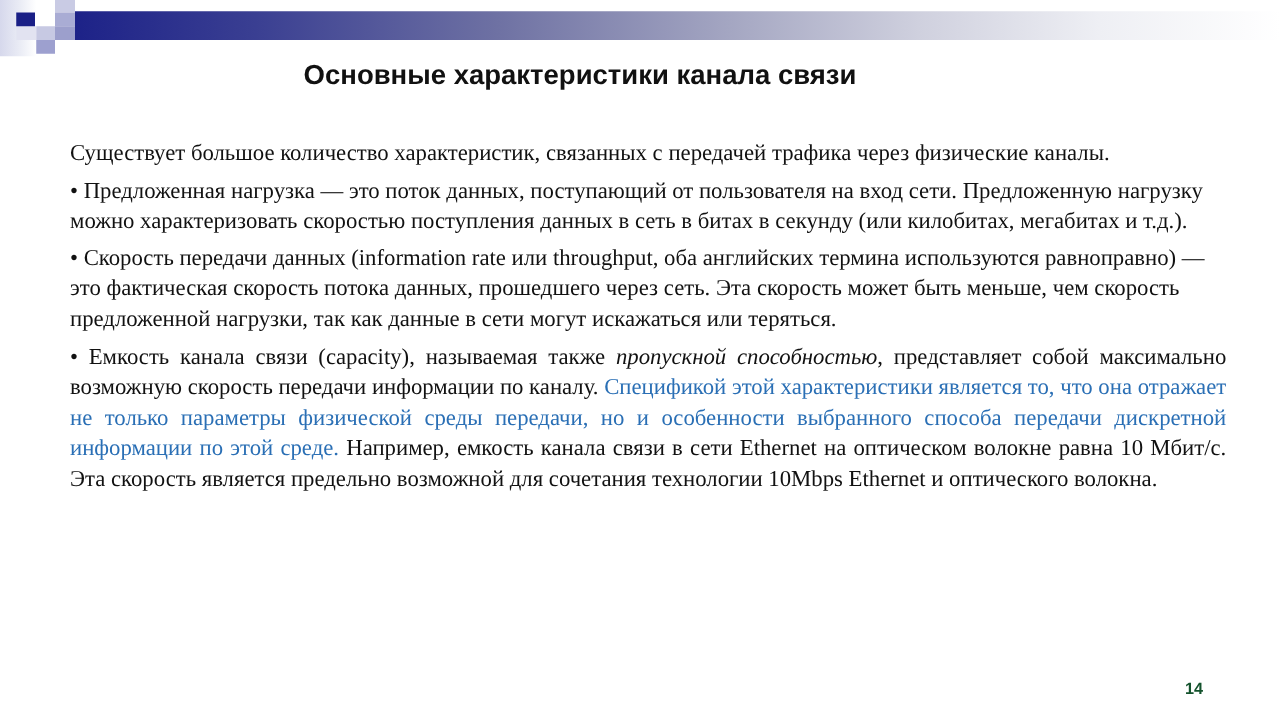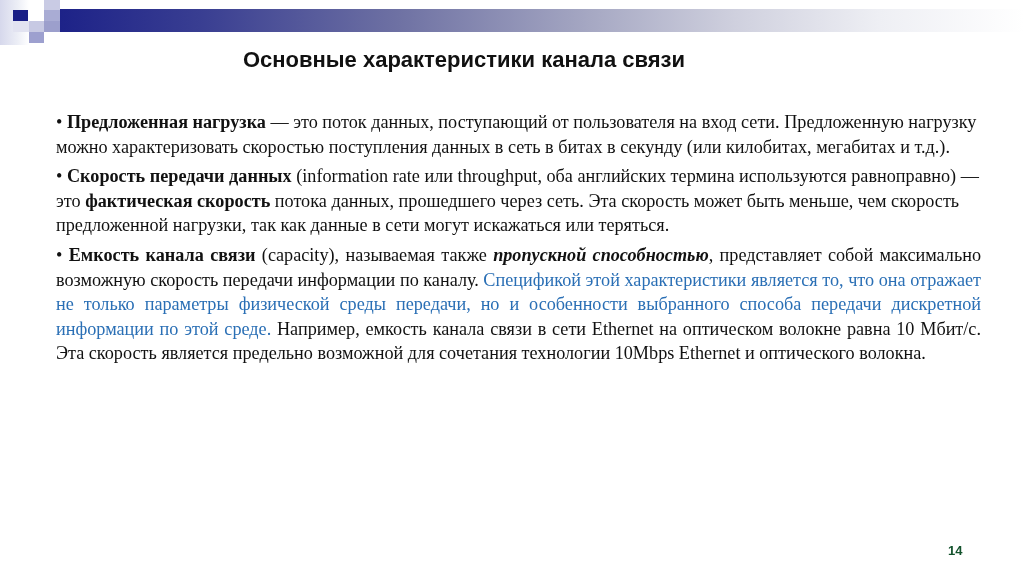--- a/index.html
+++ b/index.html
@@ -25,22 +25,22 @@
       position: absolute; left: 0; top: 47px; width: 928px; text-align: center;
       font-family: "Liberation Sans", sans-serif; font-weight: bold; font-size: 22px; color: #111;
     }
 
     .content {
       position: absolute; left: 56px; top: 110px; width: 925px;
       font-size: 18.2px; line-height: 24.6px; color: #111;
     }
     .para { margin-bottom: 5px; }
     .justify { text-align: justify; }
-    .b { font-weight: bold; }
-    .bi { font-weight: bold; font-style: italic; }
+    .b { font-weight: normal; }
+    .bi { font-weight: normal; font-style: italic; }
     .blue { color: #2a6fb5; }
 
     .page-num {
       position: absolute; left: 948px; top: 543px;
       font-family: "Liberation Sans", sans-serif; font-weight: bold; font-size: 13px; color: #14532d;
     }
   </style>
 </head>
 <body>
 
@@ -52,20 +52,21 @@
   <div class="sq sq-a"></div>
   <div class="sq sq-b"></div>
   <div class="sq sq-c"></div>
   <div class="sq sq-d"></div>
   <div class="header-bar"></div>
 </div>
 
 <h1 class="title">Основные характеристики канала связи</h1>
 
 <div class="content">
+  <p class="para">Существует большое количество характеристик, связанных с передачей трафика через физические каналы.</p>
 
   <p class="para"><span>• </span><span class="b">Предложенная нагрузка</span><span> — это поток данных, поступающий от пользователя на вход  сети. Предложенную нагрузку можно характеризовать скоростью поступления данных в сеть в битах в секунду (или килобитах, мегабитах и т.д.).</span></p>
 
   <p class="para"><span>• </span><span class="b">Скорость передачи данных</span><span> (information rate или throughput, оба английских термина используются равноправно) — это </span><span class="b">фактическая скорость</span><span> потока данных, прошедшего через сеть. Эта скорость может быть меньше, чем скорость предложенной нагрузки, так как данные в сети могут искажаться  или теряться.</span></p>
 
   <p class="para justify"><span>• </span><span class="b">Емкость канала связи</span><span> (capacity), называемая также </span><span class="bi">пропускной способностью</span><span>, представляет собой максимально возможную скорость передачи информации по каналу. </span><span class="blue">Спецификой этой характеристики является то, что она отражает не только параметры физической  среды  передачи,  но и  особенности  выбранного  способа  передачи дискретной информации по этой среде.</span><span> Например, емкость канала связи в сети Ethernet  на оптическом волокне равна 10 Мбит/с. Эта скорость является предельно возможной  для сочетания технологии 10Mbps Ethernet и оптического волокна.</span></p>
 </div>
 
 <div class="page-num">14</div>
 

